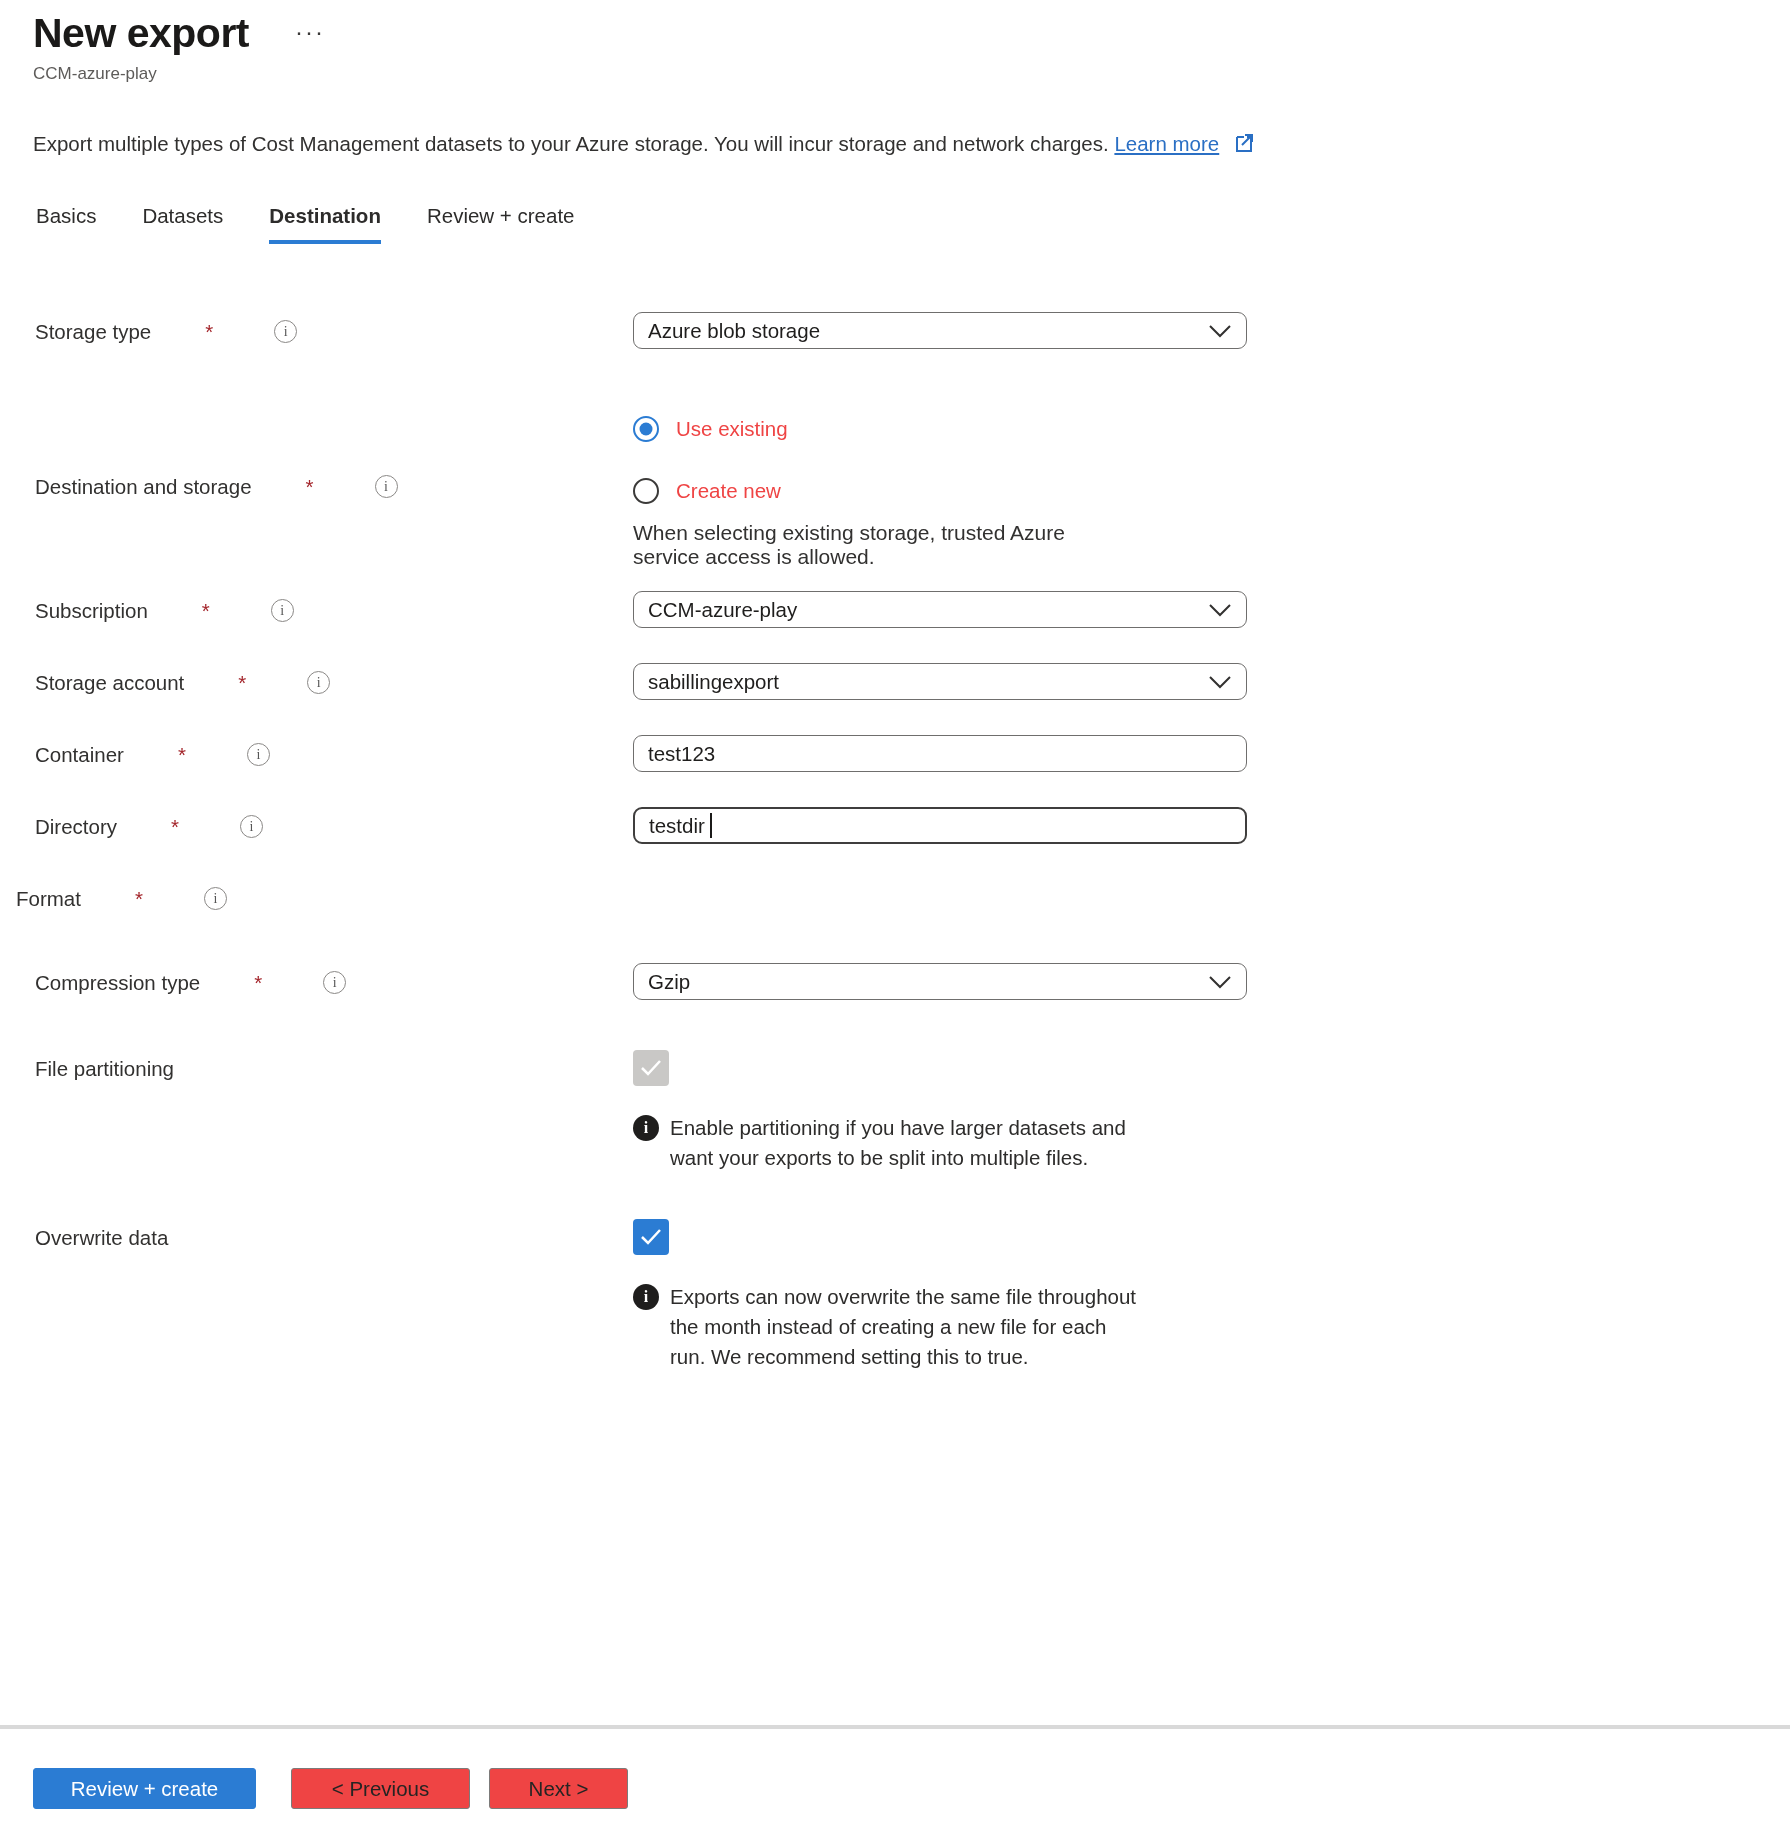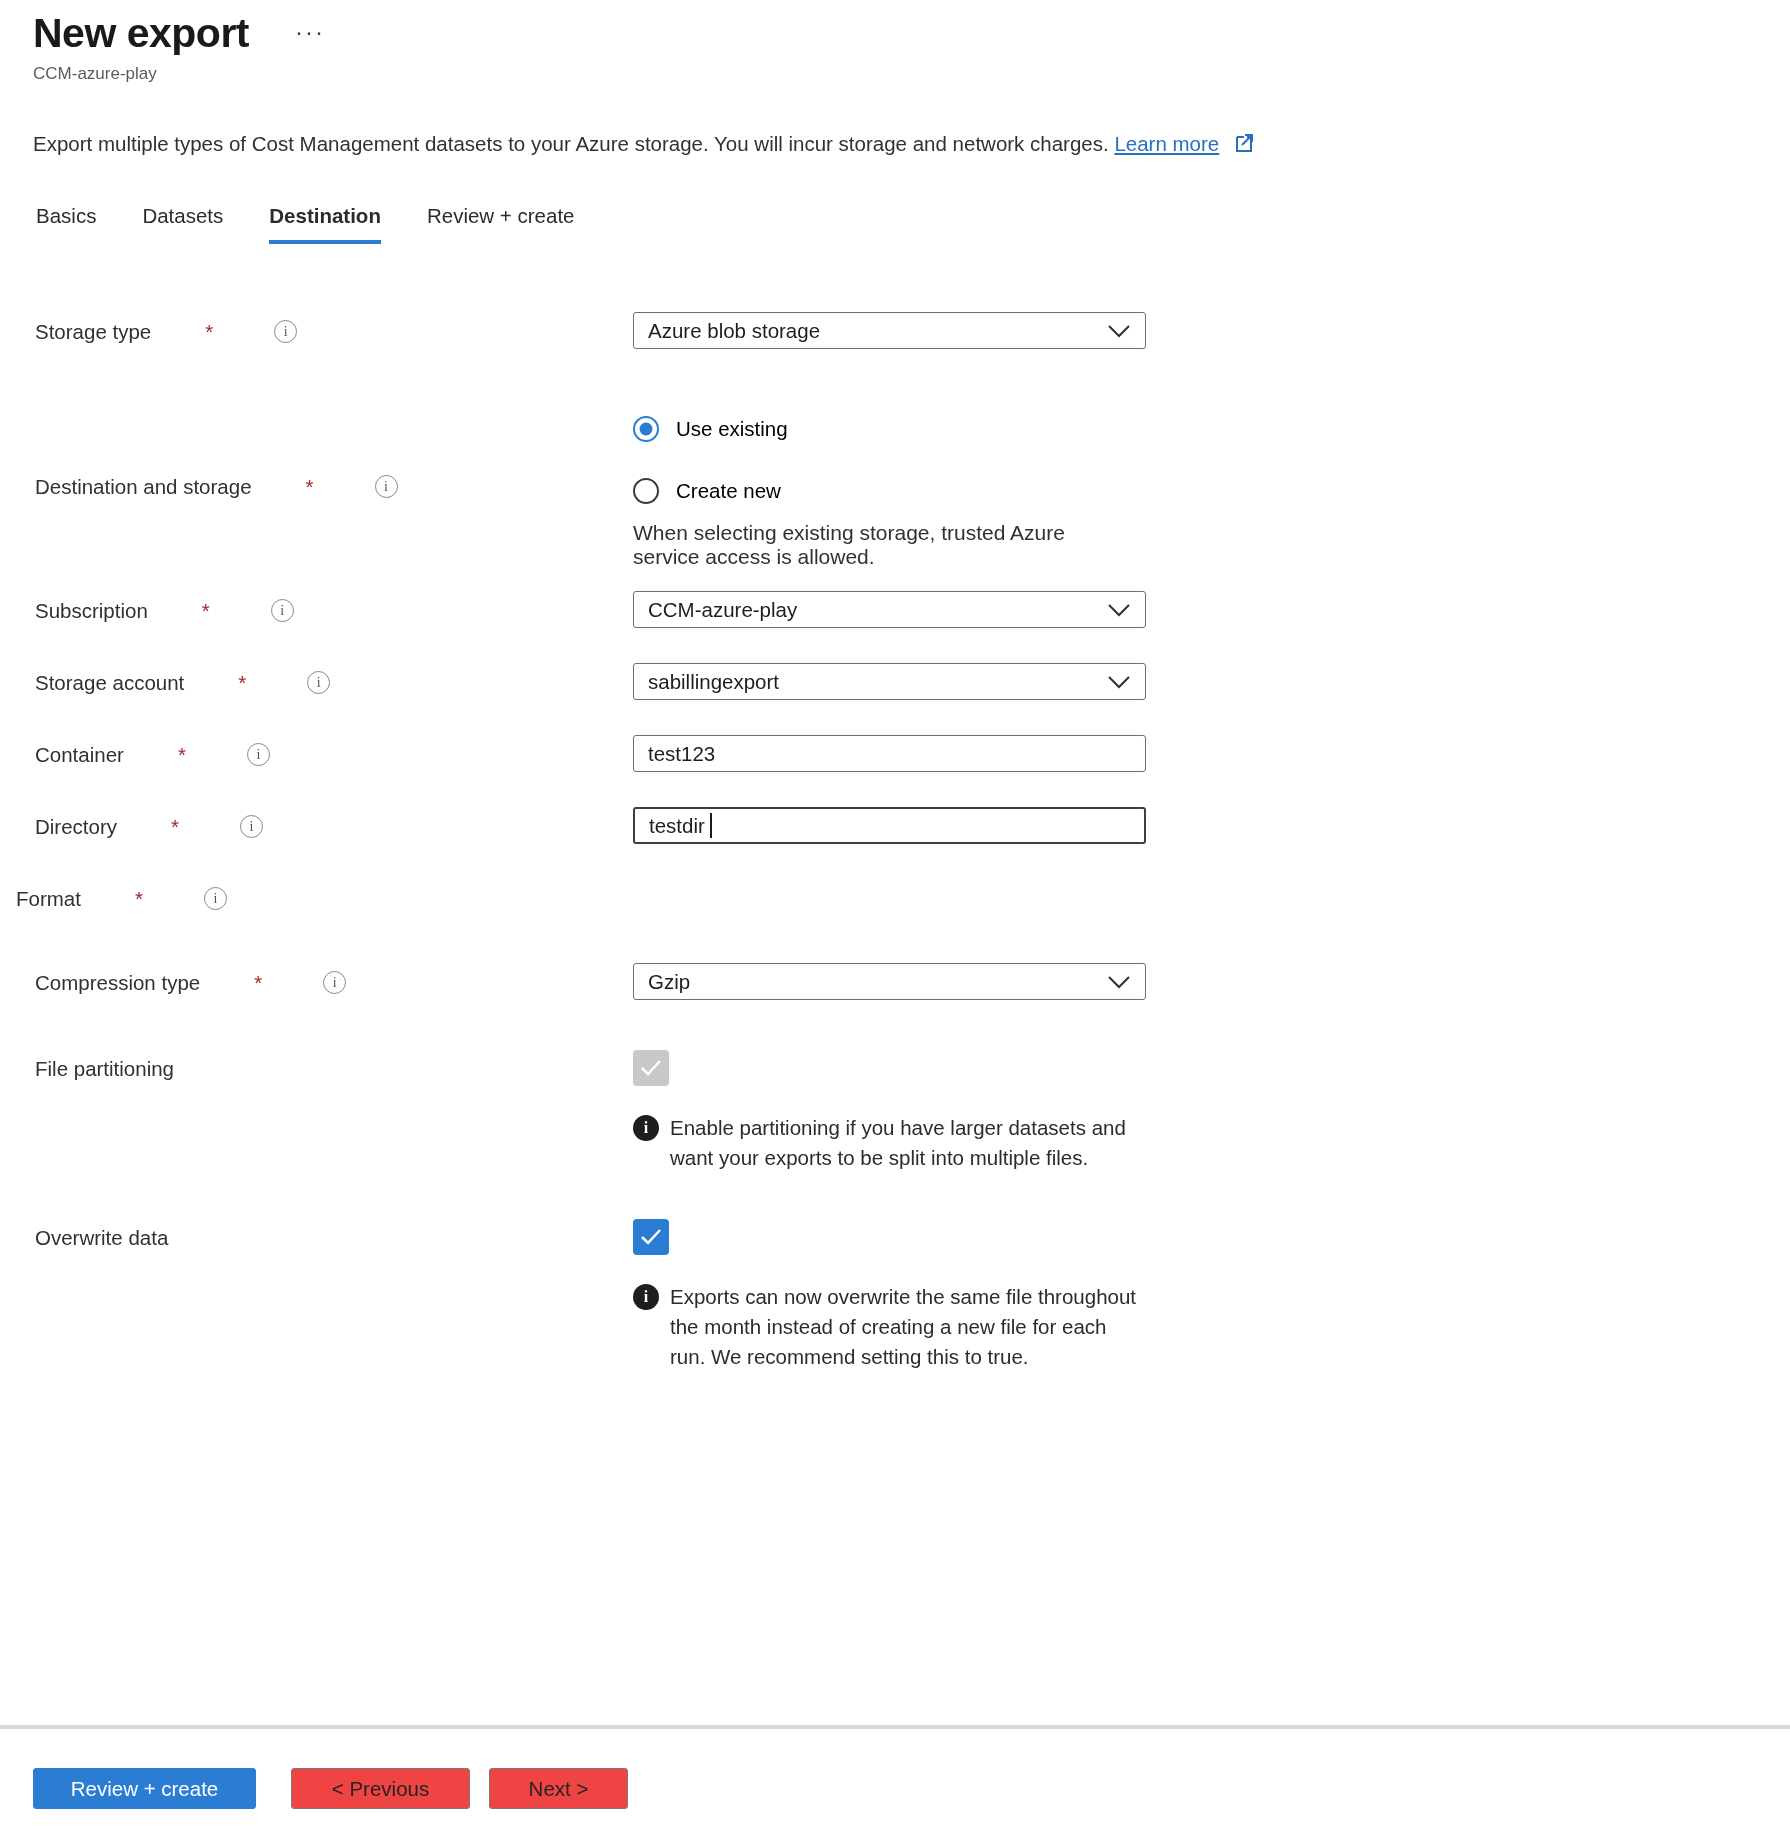--- a/index.html
+++ b/index.html
@@ -35,22 +35,22 @@
   .label-cell { padding-top: 8px; font-size: 20.5px; color: #323130; display: flex; align-items: flex-start; gap: 47px; }
   .req { color: #a4262c; margin-left: 7px; }
   .info-icon {
     width: 23px; height: 23px; margin-left: 14px; margin-top: 0px;
     border: 1.6px solid #8a8886; border-radius: 50%;
     font-family: "Liberation Serif", serif; font-size: 14px; color: #555;
     display: inline-flex; align-items: center; justify-content: center; flex: none;
   }
 
   .combo, .text-input {
-    width: 513px; height: 37px;
-    border: 1px solid #6f6e6d; border-radius: 3px;
+    width: 614px; height: 37px;
+    border: 1px solid #6f6e6d; border-radius: 9px;
     background: #fff; font-size: 20.5px; color: #1f1e1d;
     display: flex; align-items: center; padding: 0 14px;
   }
   .combo { justify-content: space-between; cursor: pointer; }
   .combo .chev { flex: none; margin-left: 10px; }
   .text-input { font-family: Liberation Sans, sans-serif; outline: none; }
   .text-input.focused { border: 2.5px solid #3f3e3d; }
   .input-wrap { position: relative; width: 513px; }
   .caret { position: absolute; left: 77px; top: 6px; width: 1.5px; height: 25px; background: #1b1a19; }
 
@@ -58,21 +58,21 @@
   .radio-row { margin-top: 67px; }
   .radio-row .label-cell { padding-top: 59px; }
   .radio-option { display: flex; align-items: center; height: 26px; cursor: pointer; }
   .radio-option + .radio-option { margin-top: 36px; }
   .radio-circle { width: 26px; height: 26px; border-radius: 50%; border: 2.5px solid #3b3a39; background: #fff; flex: none; position: relative; }
   .radio-option.selected .radio-circle { border-color: #2b7cd3; }
   .radio-option.selected .radio-circle::after {
     content: ""; position: absolute; left: 50%; top: 50%; transform: translate(-50%,-50%);
     width: 13px; height: 13px; border-radius: 50%; background: #2b7cd3;
   }
-  .radio-label { margin-left: 17px; font-size: 20.5px; color: #000000; }
+  .radio-label { margin-left: 17px; font-size: 20.5px; color: #ef4444; }
   .radio-helper { margin-top: 17px; width: 480px; font-size: 21px; line-height: 24px; color: #323130; }
 
   
   .checkbox { width: 36px; height: 36px; border-radius: 4px; display: flex; align-items: center; justify-content: center; }
   .checkbox.disabled-checked { background: #c9c8c6; cursor: default; }
   .checkbox.checked { background: #2b7cd3; cursor: pointer; }
   .check-row .label-cell { padding-top: 7px; }
 
   
   .note-row { display: grid; grid-template-columns: 598px 510px; padding-left: 35px; }

